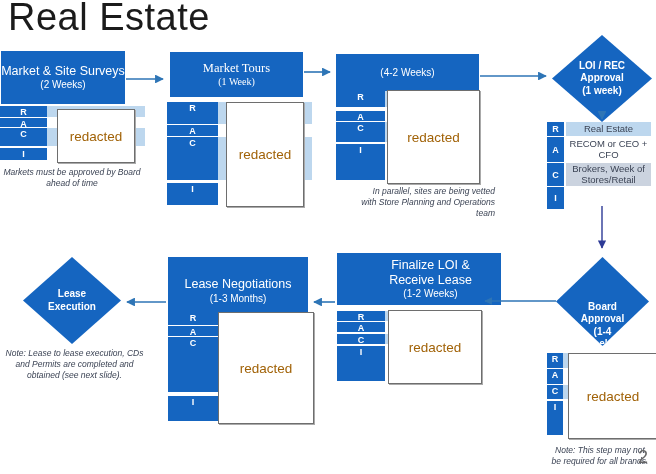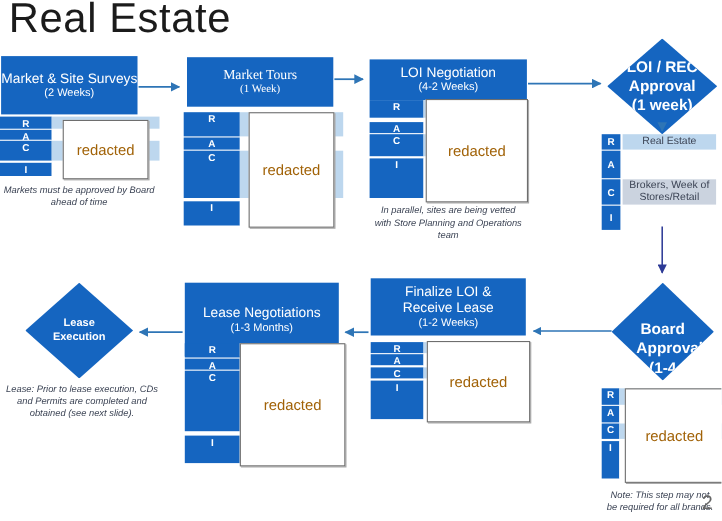--- a/index.html
+++ b/index.html
@@ -12,21 +12,21 @@
 
   
   .pbox{background:#1565C0;color:#fff;display:flex;flex-direction:column;align-items:center;
         justify-content:center;text-align:center;line-height:1.18;}
   .pbox .t{font-size:12.5px;font-weight:500;}
   .pbox .d{font-size:10px;font-weight:400;margin-top:1px;}
 
   
   .diamond{background:#1565C0;clip-path:polygon(50% 0,100% 50%,50% 100%,0 50%);
            display:flex;align-items:center;justify-content:center;}
-  .diamond .inner{color:#fff;font-weight:bold;font-size:14px;text-align:center;line-height:1.25;}
+  .diamond .inner{color:#fff;font-weight:bold;font-size:10px;text-align:center;line-height:1.25;}
 
   
   .raci{display:flex;flex-direction:column;}
   .rrow{display:flex;}
   .rletter{background:#1565C0;color:#fff;font-weight:bold;font-size:9px;
            display:flex;justify-content:center;padding-top:1px;flex:0 0 auto;}
   .rcontent{flex:1 1 auto;}
   .bg-light{background:#BDD7EE;}
   .bg-white{background:#fff;}
   .bg-alt{background:#CBD3DF;}
@@ -57,21 +57,20 @@
 
   <div class="abs pbox" style="left:1px;top:51px;width:124px;height:53px;">
     <div class="t">Market &amp; Site Surveys</div>
     <div class="d">(2 Weeks)</div>
   </div>
   <div class="abs pbox" style="left:170px;top:52px;width:133px;height:45px;font-family:Liberation Serif, serif;">
     <div class="t">Market Tours</div>
     <div class="d">(1 Week)</div>
   </div>
   <div class="abs pbox" style="left:336px;top:54px;width:143px;height:37px;">
-    <div class="t">LOI Negotiation</div>
     <div class="d">(4-2 Weeks)</div>
   </div>
   <div class="abs diamond" style="left:552px;top:35px;width:100px;height:87px;">
     <div class="inner" style="width:72px;">
       <span>LOI / REC Approval</span><br>
       <span>(1 week)</span>
     </div>
   </div>
 
   <div class="abs raci" style="left:0;top:106px;width:145px;">
@@ -133,49 +132,50 @@
         <div class="rcontent bg-light"></div>
       </div>
     <div class="rrow" style="height:36px;">
         <div class="rletter" style="width:49px;">I</div>
         <div class="rcontent bg-white"></div>
       </div>
   </div>
   <div class="abs redacted" style="left:387px;top:90px;width:91px;height:92px;">
       <span>redacted</span>
     </div>
-  <div class="abs note" style="left:340px;top:186px;width:135px;">In parallel, sites are being vetted with Store Planning and Operations team</div>
+  <div class="abs note" style="left:360px;top:186px;width:135px;text-align:right;">In parallel, sites are being vetted with Store Planning and Operations team</div>
 
   <div class="abs" style="left:547px;top:122px;width:104px;">
     <div class="legend-row" style="height:14px;">
       <div class="legend-letter">R</div>
       <div class="legend-label bg-light">Real Estate</div>
     </div>
     <div class="legend-row" style="height:25px;">
       <div class="legend-letter">A</div>
+      <div class="legend-label bg-white">RECOM or CEO + CFO</div>
     </div>
     <div class="legend-row" style="height:23px;">
       <div class="legend-letter">C</div>
       <div class="legend-label bg-alt">Brokers, Week of Stores/Retail</div>
     </div>
     <div class="legend-row" style="height:22px;">
       <div class="legend-letter">I</div>
     </div>
   </div>
 
   <div class="abs diamond" style="left:23px;top:257px;width:98px;height:87px;">
     <div class="inner" style="width:60px;font-size:10px;">
       <span>Lease Execution</span>
     </div>
   </div>
   <div class="abs pbox" style="left:168px;top:257px;width:140px;height:68px;">
     <div class="t">Lease Negotiations</div>
     <div class="d">(1-3 Months)</div>
   </div>
-  <div class="abs pbox" style="left:337px;top:253px;width:141px;height:52px;">
+  <div class="abs pbox" style="left:337px;top:253px;width:141px;height:52px;padding-left:23px;">
     <div class="t" style="width:110px;">Finalize LOI &amp; Receive Lease</div>
     <div class="d">(1-2 Weeks)</div>
   </div>
   <div class="abs diamond" style="left:556px;top:257px;width:93px;height:89px;">
     <div class="inner" style="width:48px;margin-top:48px;">
       <span>Board Approval</span><br>
       <span>(1-4 weeks)</span>
     </div>
   </div>
 
@@ -193,21 +193,21 @@
         <div class="rcontent bg-light"></div>
       </div>
     <div class="rrow" style="height:25px;">
         <div class="rletter" style="width:50px;">I</div>
         <div class="rcontent bg-white"></div>
       </div>
   </div>
   <div class="abs redacted" style="left:218px;top:312px;width:94px;height:110px;">
       <span>redacted</span>
     </div>
-  <div class="abs note" style="left:2px;top:348px;width:145px;">Lease: Prior to lease execution, CDs and Permits are completed and obtained (see next slide).</div>
+  <div class="abs note" style="left:2px;top:348px;width:145px;">Note: Lease to lease execution, CDs and Permits are completed and obtained (see next slide).</div>
 
   <div class="abs raci" style="left:337px;top:311px;width:143px;">
     <div class="rrow" style="height:10px;margin-bottom:1px;">
         <div class="rletter" style="width:48px;">R</div>
         <div class="rcontent bg-light"></div>
       </div>
     <div class="rrow" style="height:10px;margin-bottom:2px;">
         <div class="rletter" style="width:48px;">A</div>
         <div class="rcontent bg-white"></div>
       </div>

